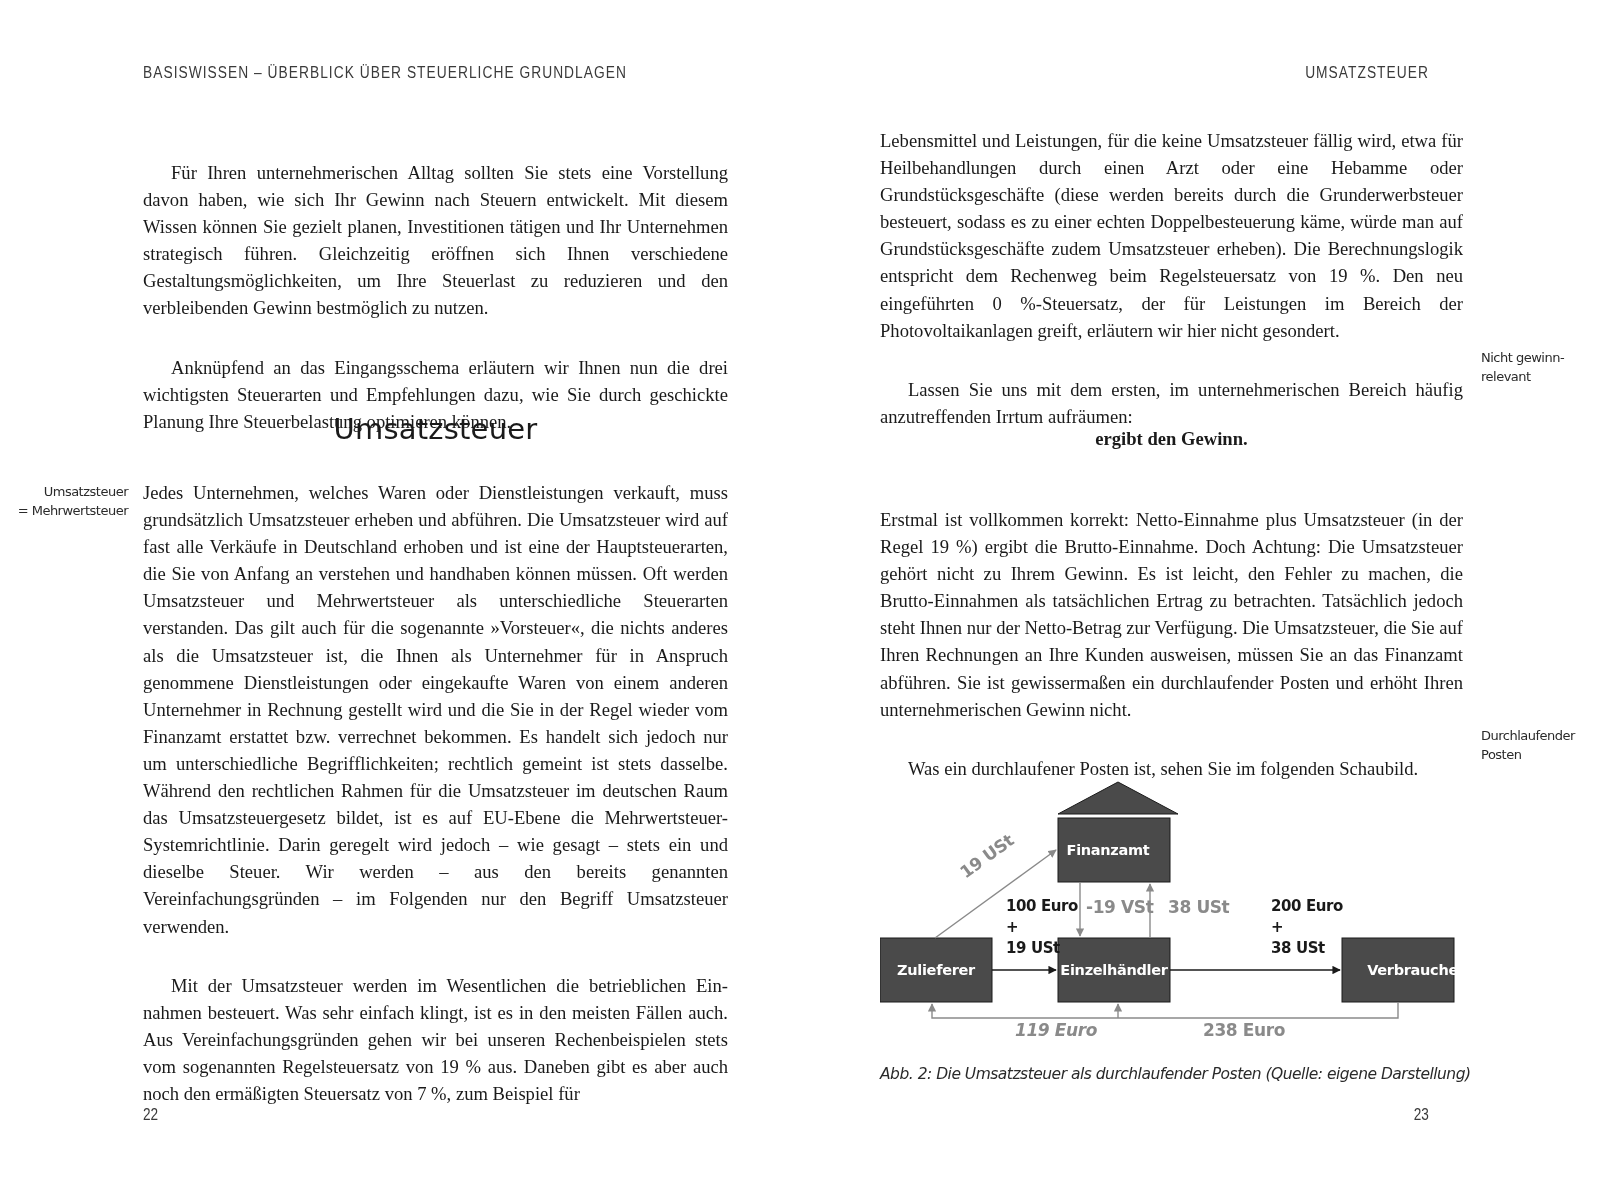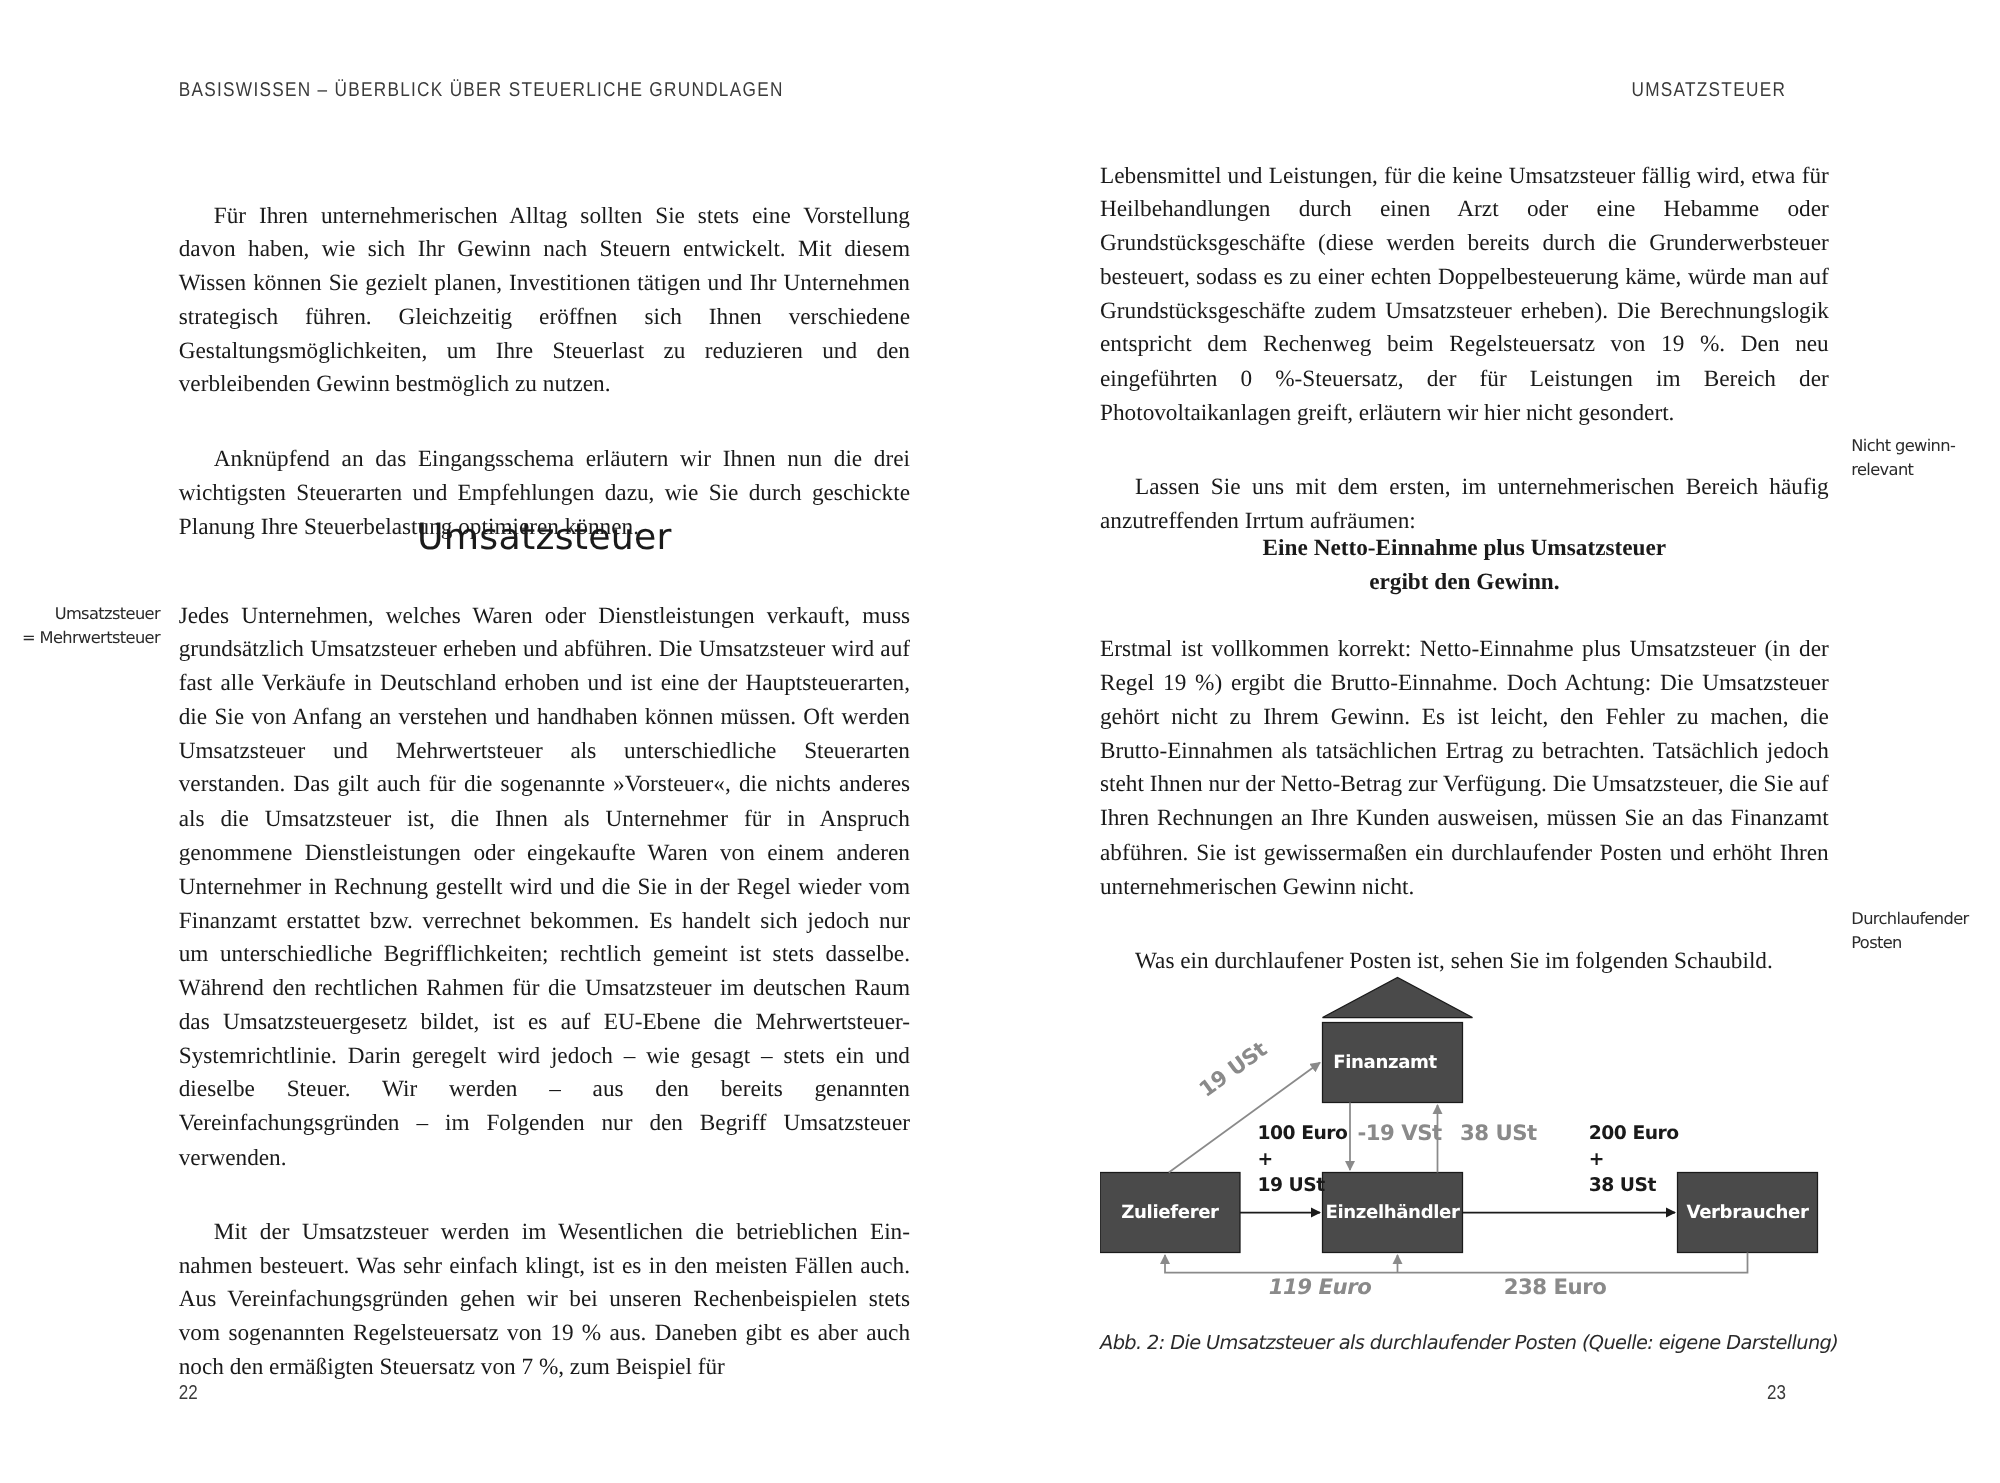--- a/index.html
+++ b/index.html
@@ -97,21 +97,20 @@
   <p>Lebensmittel und Leistungen, für die keine Umsatzsteuer fällig wird, etwa für Heilbehandlungen durch einen Arzt oder eine Hebamme oder Grundstücksgeschäfte (diese werden bereits durch die Grunderwerbsteuer besteuert, sodass es zu einer echten Doppelbesteuerung käme, würde man auf Grundstücksgeschäfte zudem Umsatzsteuer erheben). Die Berech­nungslogik entspricht dem Rechenweg beim Regelsteuersatz von 19 %. Den neu eingeführten 0 %-Steuersatz, der für Leistungen im Bereich der Photovoltaikanlagen greift, erläutern wir hier nicht gesondert.</p>
   <p class="indent">Lassen Sie uns mit dem ersten, im unternehmerischen Bereich häufig anzutreffenden Irrtum aufräumen:</p>
 </div>
 
 <div class="margin-note right-note" style="top:348px;">
   <div>Nicht gewinn-</div>
   <div>relevant</div>
 </div>
 
 <div class="callout" style="position:absolute; left:880px; width:583px; top:425px;">
-  <div>Eine Netto-Einnahme plus Umsatzsteuer</div>
   <div>ergibt den Gewinn.</div>
 </div>
 
 <div class="column right" style="top:506px;">
   <p>Erstmal ist vollkommen korrekt: Netto-Einnahme plus Umsatzsteuer (in der Regel 19 %) ergibt die Brutto-Einnahme. Doch Achtung: Die Umsatz­steuer gehört nicht zu Ihrem Gewinn. Es ist leicht, den Fehler zu machen, die Brutto-Einnahmen als tatsächlichen Ertrag zu betrachten. Tatsächlich jedoch steht Ihnen nur der Netto-Betrag zur Verfügung. Die Umsatzsteu­er, die Sie auf Ihren Rechnungen an Ihre Kunden ausweisen, müssen Sie an das Finanzamt abführen. Sie ist gewissermaßen ein durchlaufender Posten und erhöht Ihren unternehmerischen Gewinn nicht.</p>
   <p class="indent">Was ein durchlaufener Posten ist, sehen Sie im folgenden Schaubild.</p>
 </div>
 
 <div class="margin-note right-note" style="top:726px;">
   <div>Durchlaufender</div>
@@ -146,21 +145,21 @@
 
     <line x1="290" y1="190" x2="460" y2="190" stroke="#1a1a1a" stroke-width="1.4" marker-end="url(#arrDark)"></line>
 
     <polyline points="518,222 518,238 52,238 52,224" fill="none" stroke="#8a8a8a" stroke-width="1.4" marker-end="url(#arrGrey)"></polyline>
     <line x1="238" y1="238" x2="238" y2="224" stroke="#8a8a8a" stroke-width="1.4" marker-end="url(#arrGrey)"></line>
   </svg>
 
   <div class="box-label" style="left:178px; top:38px; width:100px; height:64px;">Finanzamt</div>
   <div class="box-label" style="left:0px; top:158px; width:112px; height:64px;">Zulieferer</div>
   <div class="box-label" style="left:178px; top:158px; width:112px; height:64px;">Einzelhändler</div>
-  <div class="box-label" style="left:462px; top:158px; width:112px; height:64px;">Verbraucher</div>
+  <div class="box-label" style="left:480px; top:158px; width:112px; height:64px;">Verbraucher</div>
 
   <div class="fig-label grey" style="left:76px; top:86px; transform: rotate(-36deg); transform-origin:left top;">19 USt</div>
 
   <div class="fig-label dark" style="left:126px; top:116px;">
     <div>100 Euro</div>
     <div>+</div>
     <div>19 USt</div>
   </div>
 
   <div class="fig-label grey" style="left:206px; top:117px;">-19 VSt</div>

